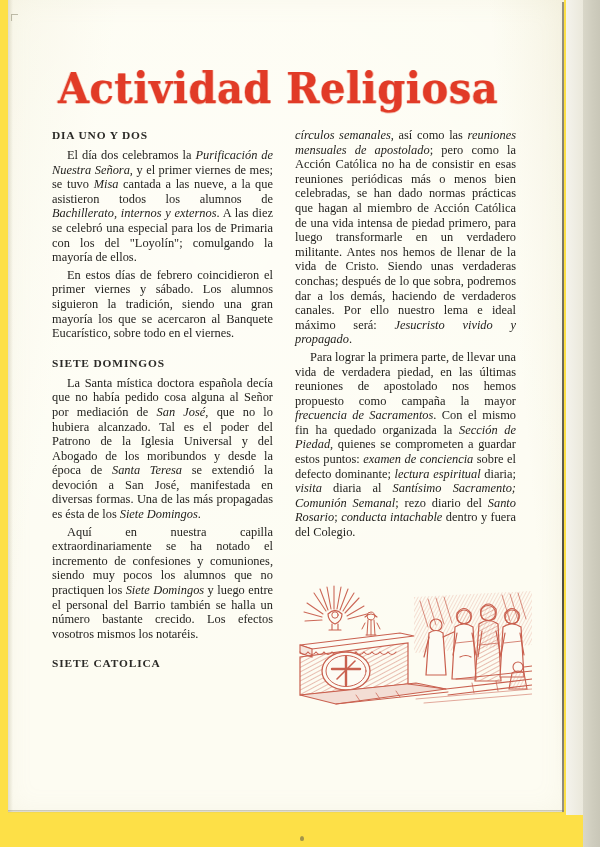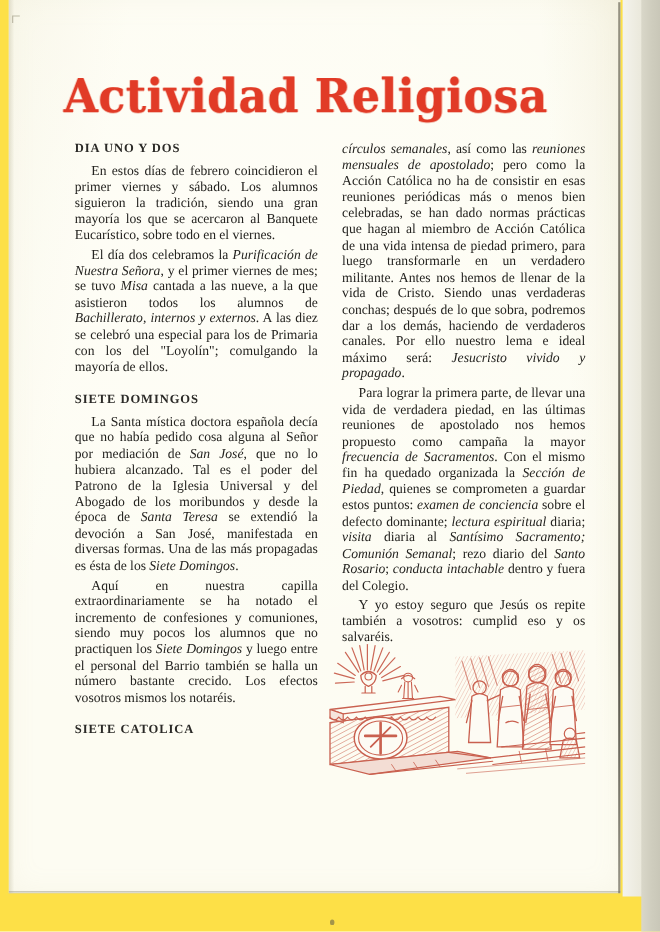--- a/index.html
+++ b/index.html
@@ -132,21 +132,21 @@
        0.8px 0 0 rgba(236,122,100,0.55),
       -0.8px 0 0 rgba(236,122,100,0.40),
        0 0.8px 0 rgba(224,80,60,0.35);
     transform: scaleY(1.06);
     white-space: nowrap;
   }
 
   
   #columns {
     position: absolute;
-    left: 68px;
+    left: 52px;
     top: 128px;
     width: 464px;
     height: 640px;
   }
   .col {
     position: absolute;
     top: 0;
     width: 221px;
   }
   #col-left  { left: 0px; }
@@ -209,47 +209,44 @@
   <div id="masthead">
     <div id="masthead-title">Actividad Religiosa</div>
   </div>
 
   <div id="columns">
 
     <div class="col" id="col-left">
 
       <h2 class="sec-head">DIA UNO Y DOS</h2>
       <p class="body">
+        <span>El día dos celebramos la <i>Purificación de Nuestra Señora</i>, y el primer viernes de mes; se tuvo <i>Misa</i> cantada a las nueve, a la que asistieron todos los alumnos de <i>Bachillerato, internos y externos</i>. A las diez se celebró una especial para los de Primaria con los del "Loyolín"; comulgando la mayoría de ellos.</span>
+      </p>
+      <p class="body">
         <span>En estos días de febrero coincidieron el primer viernes y sábado. Los alumnos siguieron la tradición, siendo una gran mayoría los que se acercaron al Banquete Eucarístico, sobre todo en el viernes.</span>
-      </p>
-      <p class="body">
-        <span>El día dos celebramos la <i>Purificación de Nuestra Señora</i>, y el primer viernes de mes; se tuvo <i>Misa</i> cantada a las nueve, a la que asistieron todos los alumnos de <i>Bachillerato, internos y externos</i>. A las diez se celebró una especial para los de Primaria con los del "Loyolín"; comulgando la mayoría de ellos.</span>
       </p>
 
       <h2 class="sec-head spaced">SIETE DOMINGOS</h2>
       <p class="body">
         <span>La Santa mística doctora española decía que no había pedido cosa alguna al Señor por mediación de <i>San José</i>, que no lo hubiera alcanzado. Tal es el poder del Patrono de la Iglesia Universal y del Abogado de los moribundos y desde la época de <i>Santa Teresa</i> se extendió la devoción a San José, manifestada en diversas formas. Una de las más propagadas es ésta de los <i>Siete Domingos</i>.</span>
       </p>
       <p class="body">
         <span>Aquí en nuestra capilla extraordinariamente se ha notado el incremento de confesiones y comuniones, siendo muy pocos los alumnos que no practiquen los <i>Siete Domingos</i> y luego entre el personal del Barrio también se halla un número bastante crecido. Los efectos vosotros mismos los notaréis.</span>
       </p>
 
       <h2 class="sec-head spaced">SIETE CATOLICA</h2>
 
     </div>
 
     <div class="col" id="col-right">
       <p class="body cont">
         <span><i>círculos semanales</i>, así como las <i>reuniones mensuales de apostolado</i>; pero como la Acción Católica no ha de consistir en esas reuniones periódicas más o menos bien celebradas, se han dado normas prácticas que hagan al miembro de Acción Católica de una vida intensa de piedad primero, para luego transformarle en un verdadero militante. Antes nos hemos de llenar de la vida de Cristo. Siendo unas verdaderas conchas; después de lo que sobra, podremos dar a los demás, haciendo de verdaderos canales. Por ello nuestro lema e ideal máximo será: <i>Jesucristo vivido y propagado</i>.</span>
       </p>
       <p class="body">
         <span>Para lograr la primera parte, de llevar una vida de verdadera piedad, en las últimas reuniones de apostolado nos hemos propuesto como campaña la mayor <i>frecuencia de Sacramentos</i>. Con el mismo fin ha quedado organizada la <i>Sección de Piedad</i>, quienes se comprometen a guardar estos puntos: <i>examen de conciencia</i> sobre el defecto dominante; <i>lectura espiritual</i> diaria; <i>visita</i> diaria al <i>Santísimo Sacramento; Comunión Semanal</i>; rezo diario del <i>Santo Rosario</i>; <i>conducta intachable</i> dentro y fuera del Colegio.</span>
-      </p>
-      <p class="body">
-        <span>Y yo estoy seguro que Jesús os repite también a vosotros: cumplid eso y os salvaréis.</span>
       </p>
     </div>
 
   </div>
 
   <div id="illustration">
     <svg width="236" height="125" viewBox="0 0 236 125" xmlns="http://www.w3.org/2000/svg">
       <defs>
         <linearGradient id="wash" x1="0" y1="0" x2="0" y2="1">
           <stop offset="0%" stop-color="#e4a193" stop-opacity="0.30"></stop>

